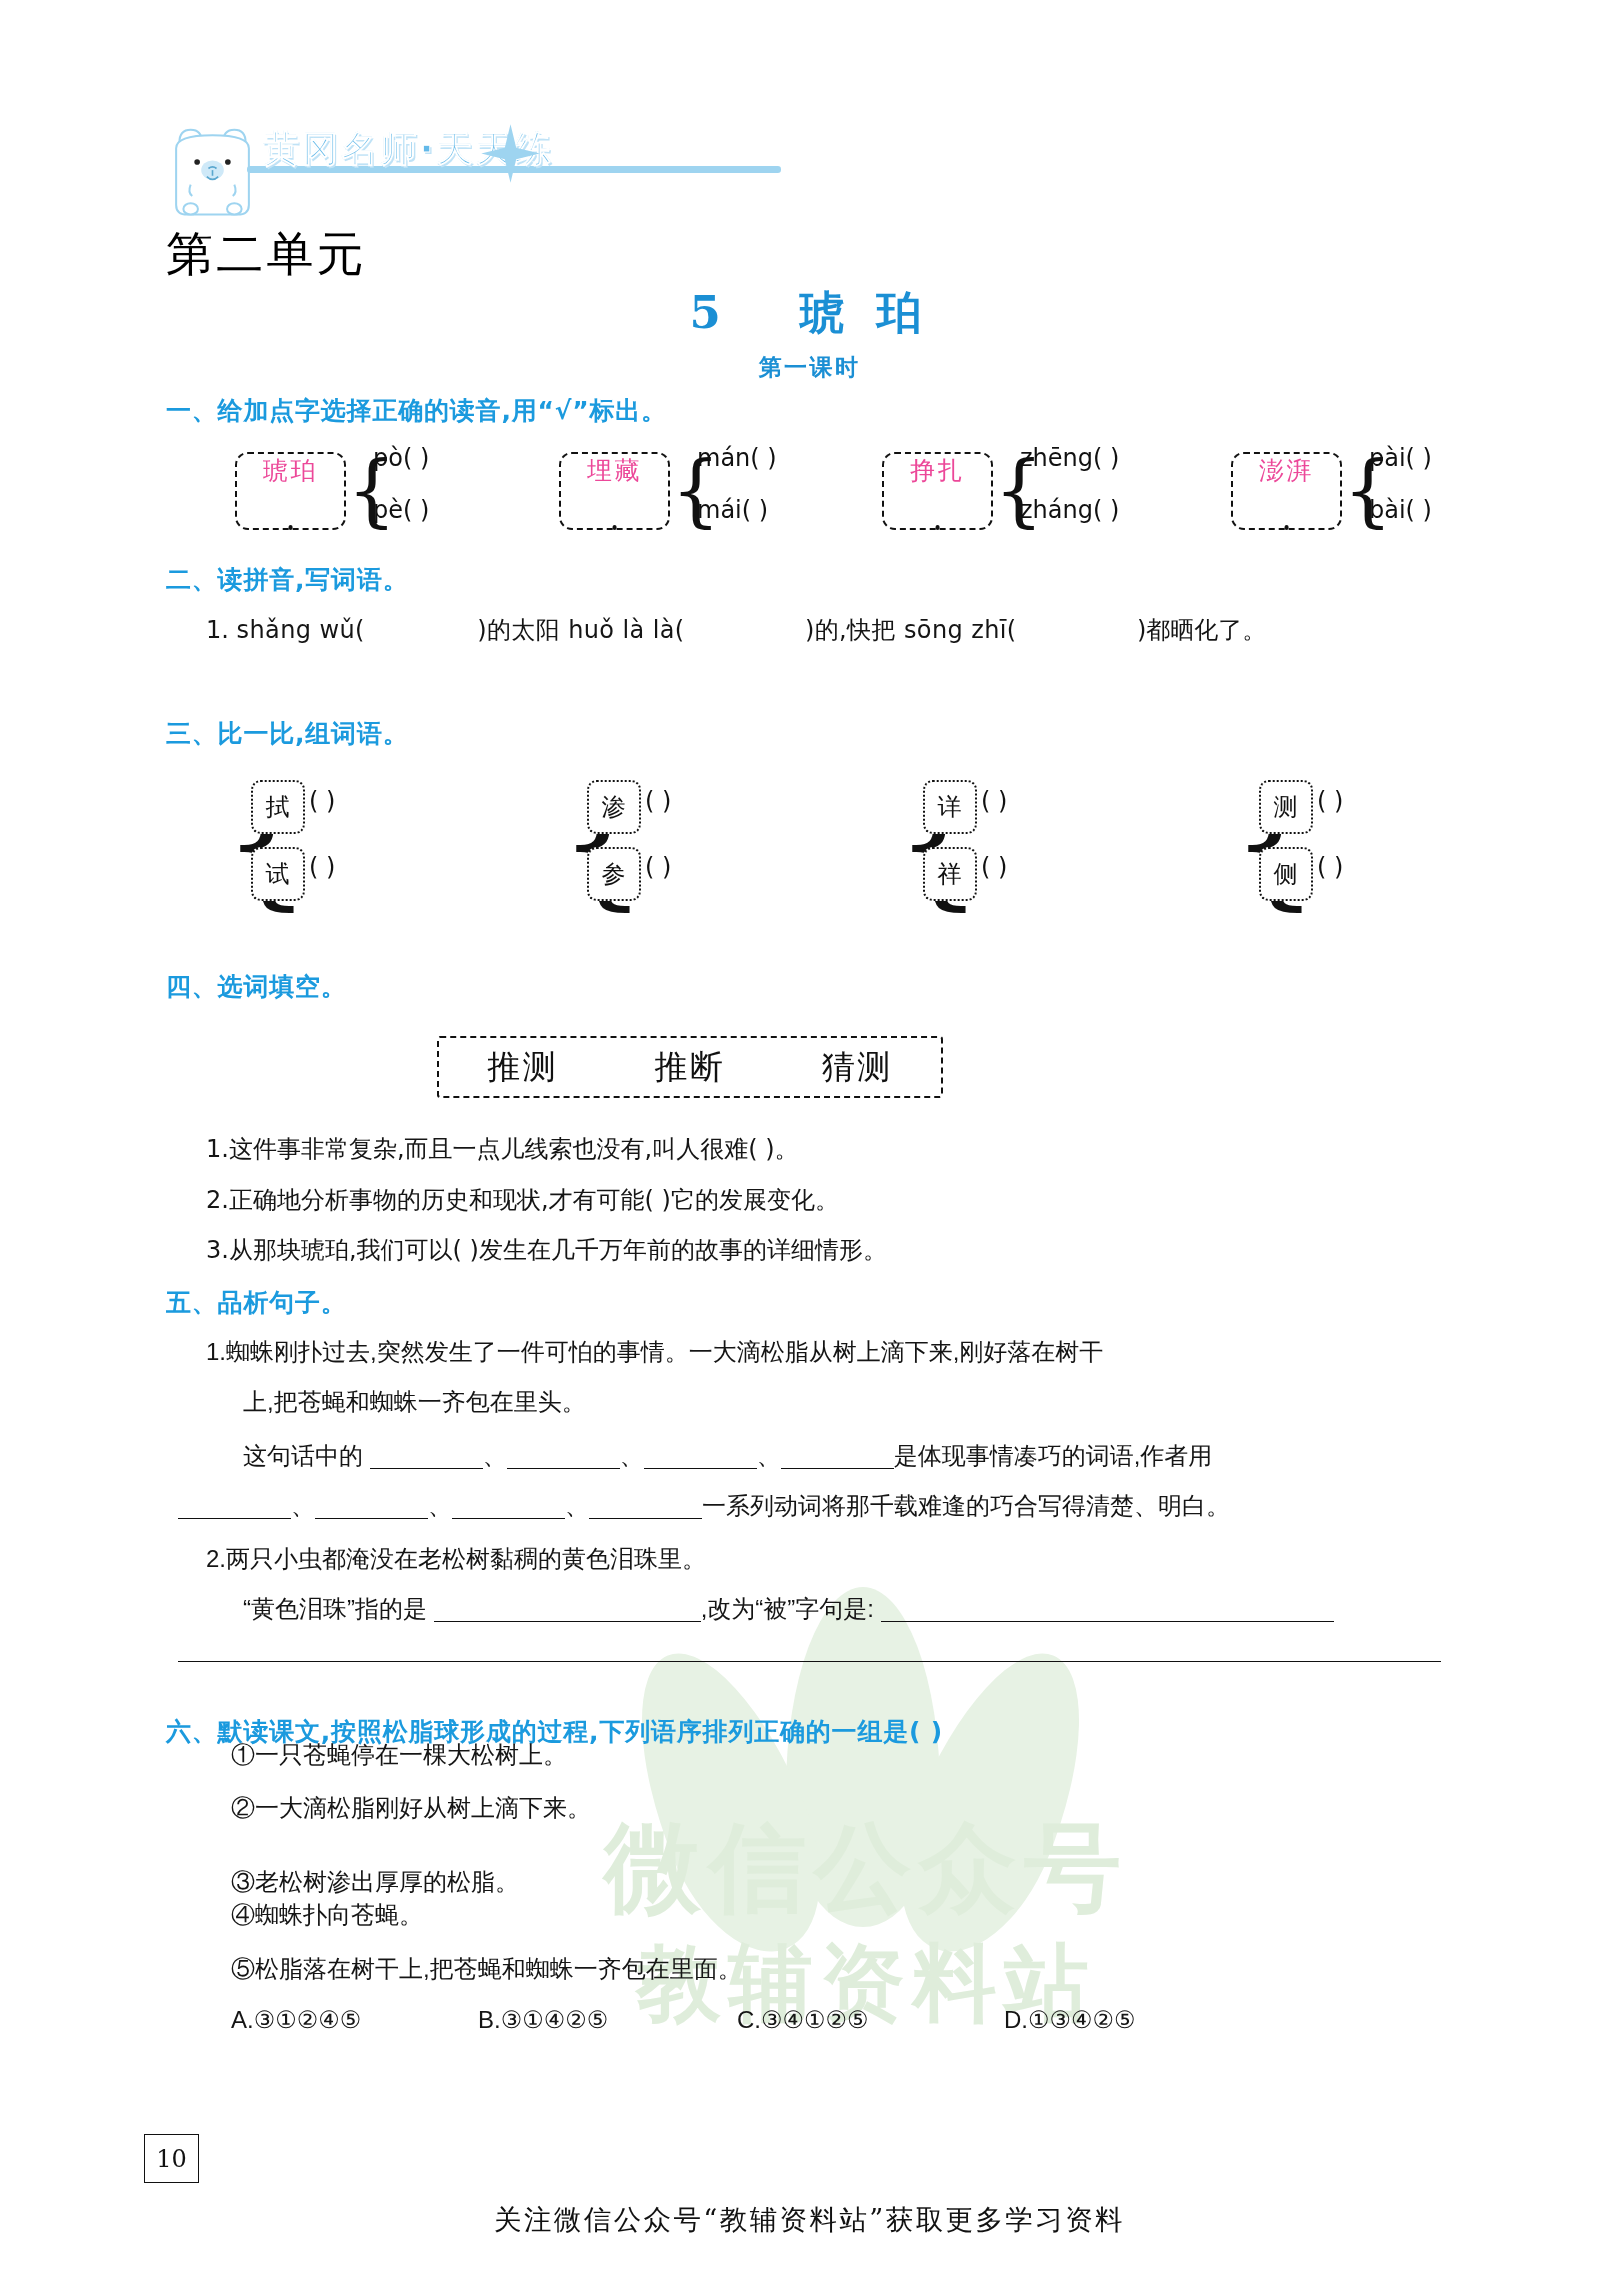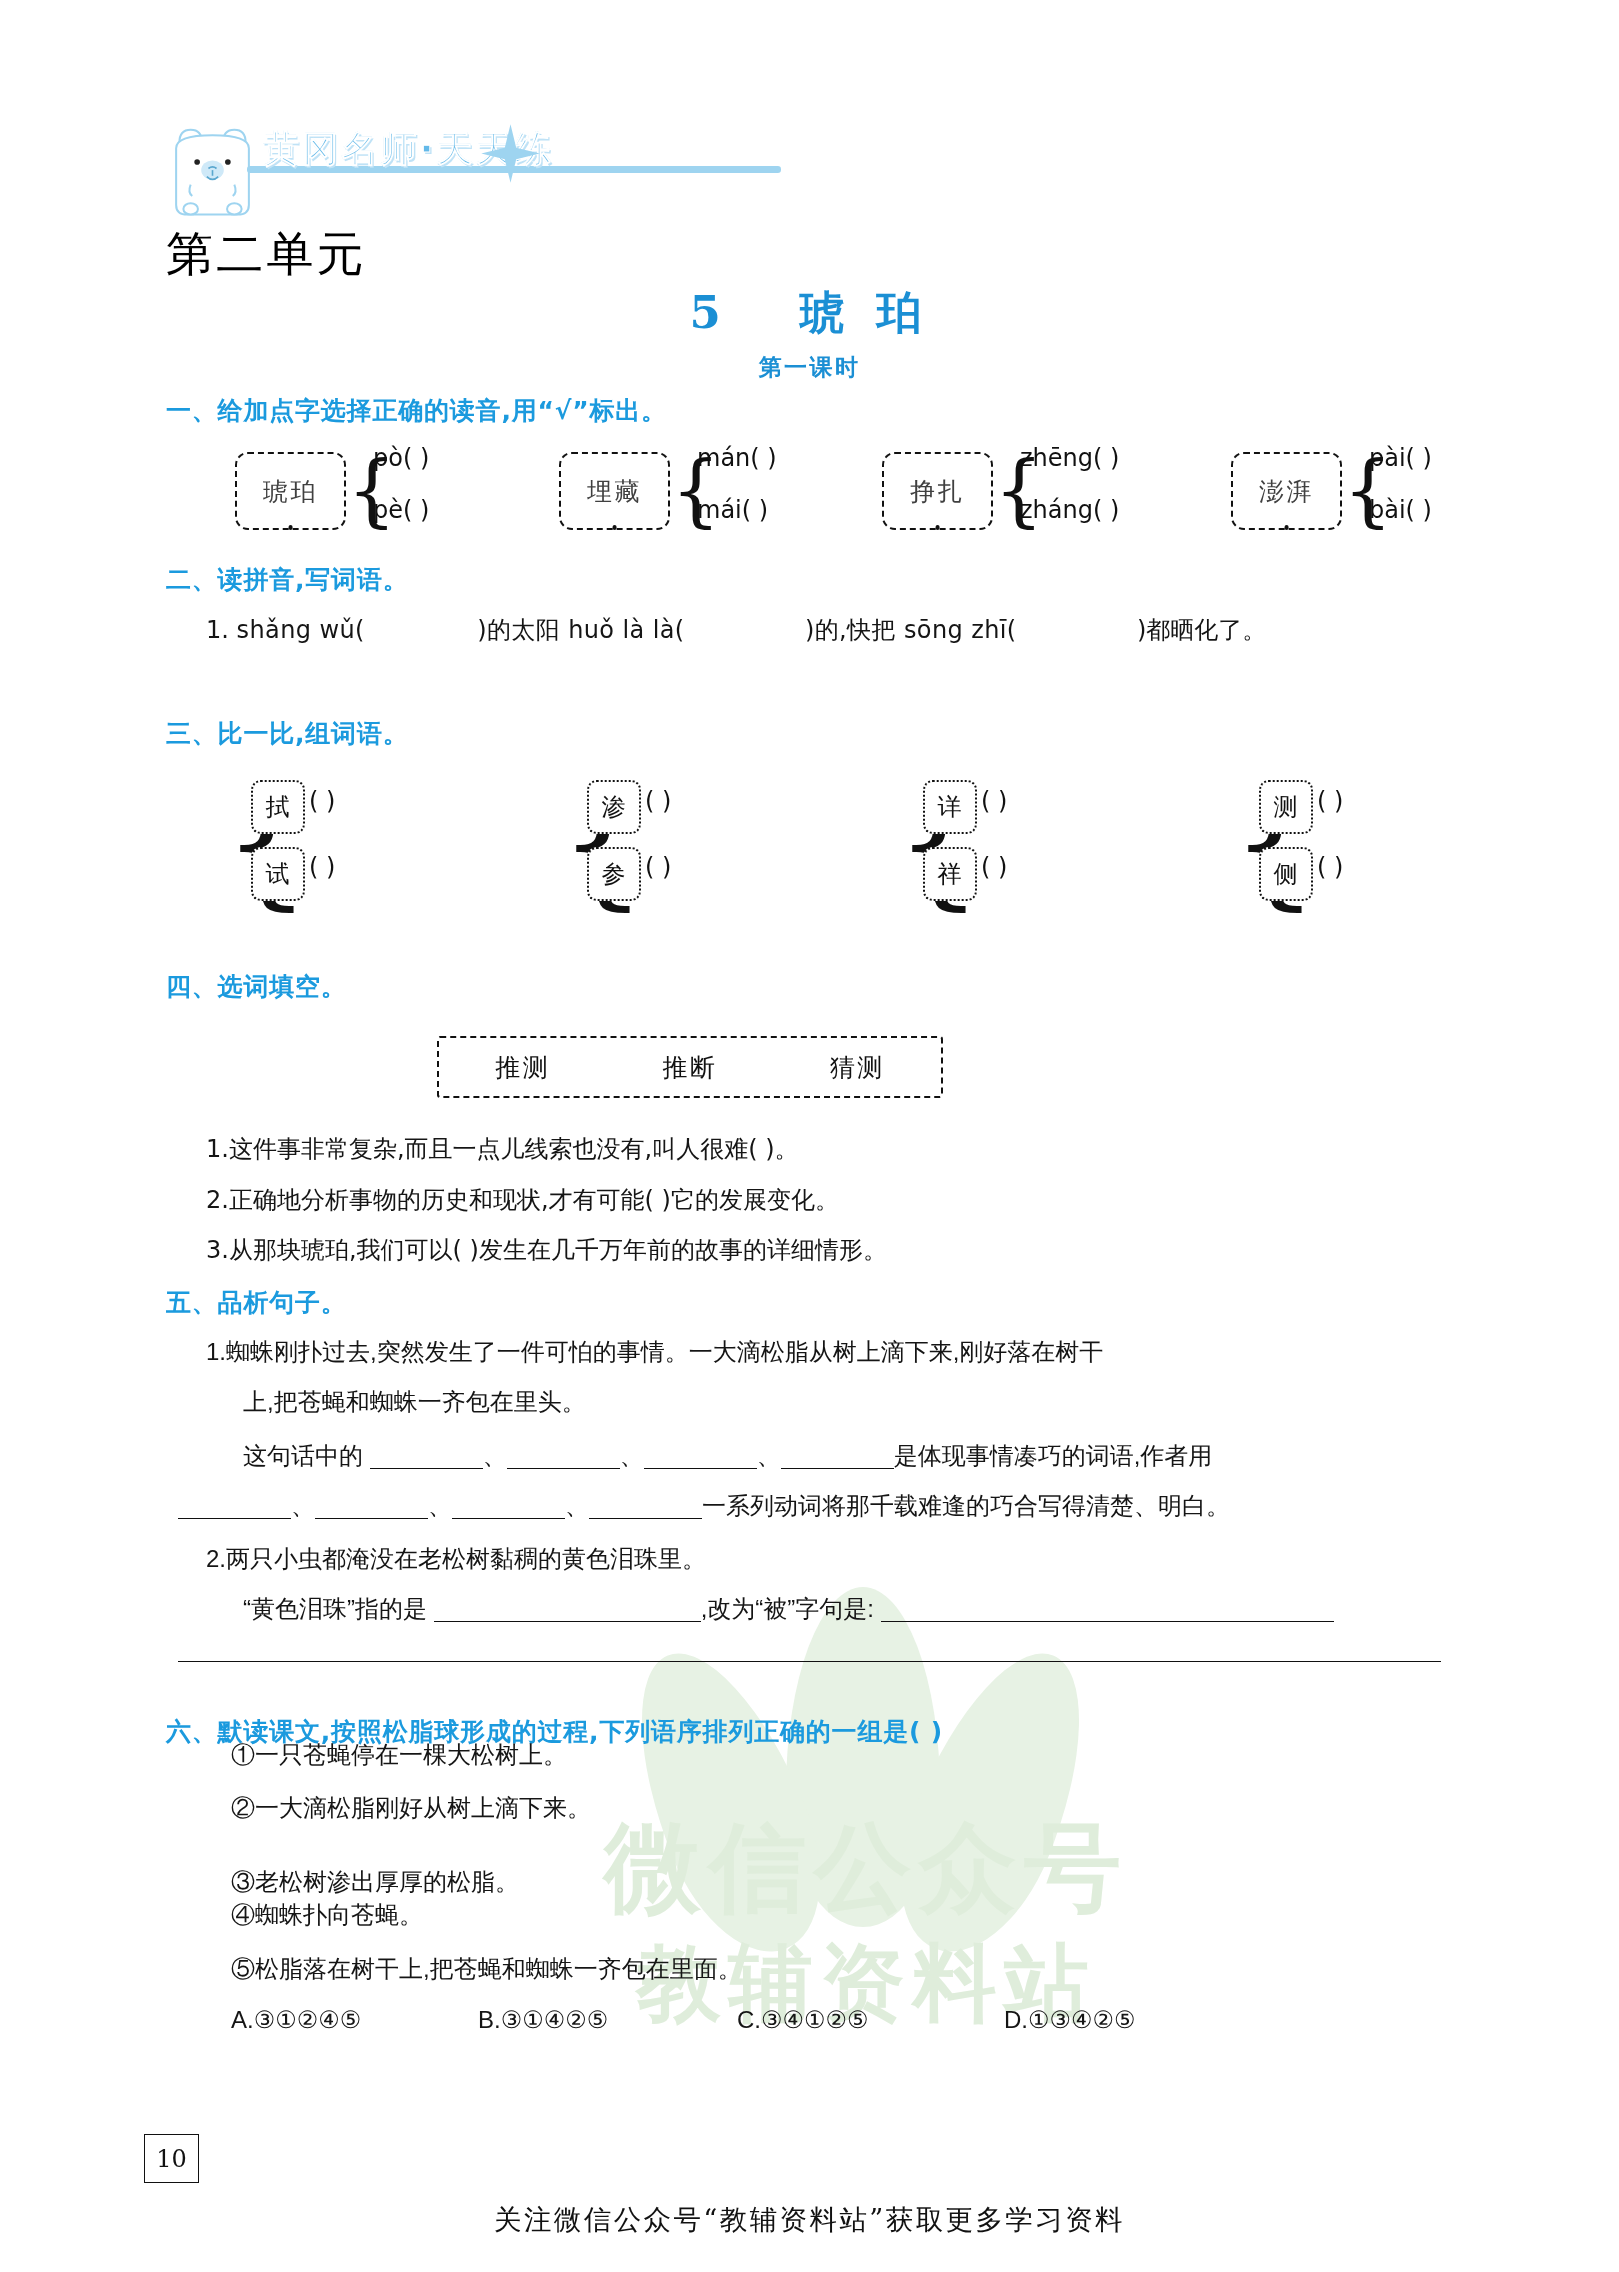--- a/index.html
+++ b/index.html
@@ -72,22 +72,22 @@
   }
   .kai{font-family:Liberation Sans, sans-serif;}
   .pin{font-family:"DejaVu Sans",sans-serif;letter-spacing:0.4px;}
 
   
   .q1row{position:absolute;left:0;top:441px;width:1619px;height:105px;}
   .q1group{position:absolute;width:348px;height:105px;}
   .wordbox{
     position:absolute;left:0;top:11.3px;width:107px;height:74px;
     border:2.4px dashed #111;border-radius:13px;
-    display:flex;align-items:center;justify-content:center;
-    font-size:25px;letter-spacing:2.4px;color:#404040;
+    display:flex;justify-content:center;
+    font-size:25px;letter-spacing:2.4px;color:#ec4899;
     font-family:"DejaVu Sans",sans-serif;
     background:#fff;
   }
   .wordbox .dot{
     position:absolute;left:50%;bottom:-1.6px;width:4.9px;height:4.9px;border-radius:50%;
     background:#111;transform:translateX(-50%);
   }
   .brace{
     position:absolute;left:112px;top:6.5px;width:21px;height:87px;
     font-size:78px;line-height:84px;color:#111;
@@ -122,21 +122,21 @@
     font-family:"DejaVu Sans",sans-serif;
   }
   .paren.top{top:9.7px;}
   .paren.bot{top:76px;}
 
   
   .bank{
     position:absolute;left:437px;top:1036px;width:502px;height:58px;
     border:2.4px dashed #111;border-radius:3.2px;
     display:flex;align-items:center;justify-content:space-around;
-    font-size:25px;color:#111;letter-spacing:2.4px;background:#fff;
+    font-size:33px;color:#111;letter-spacing:2.4px;background:#fff;
     font-family:"DejaVu Sans",sans-serif;
   }
 
   
   .blank{
     display:inline-block;border-bottom:1.6px solid #111;height:24px;vertical-align:-4.9px;
   }
   .uline{position:absolute;border-bottom:1.6px solid #111;height:0;}
 
   

